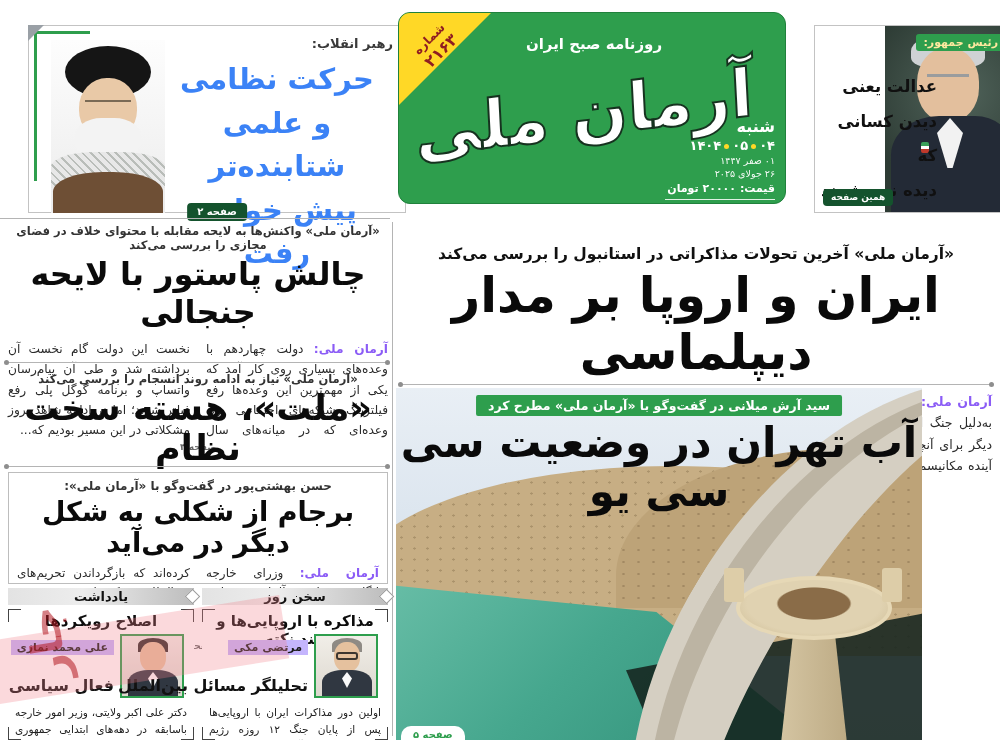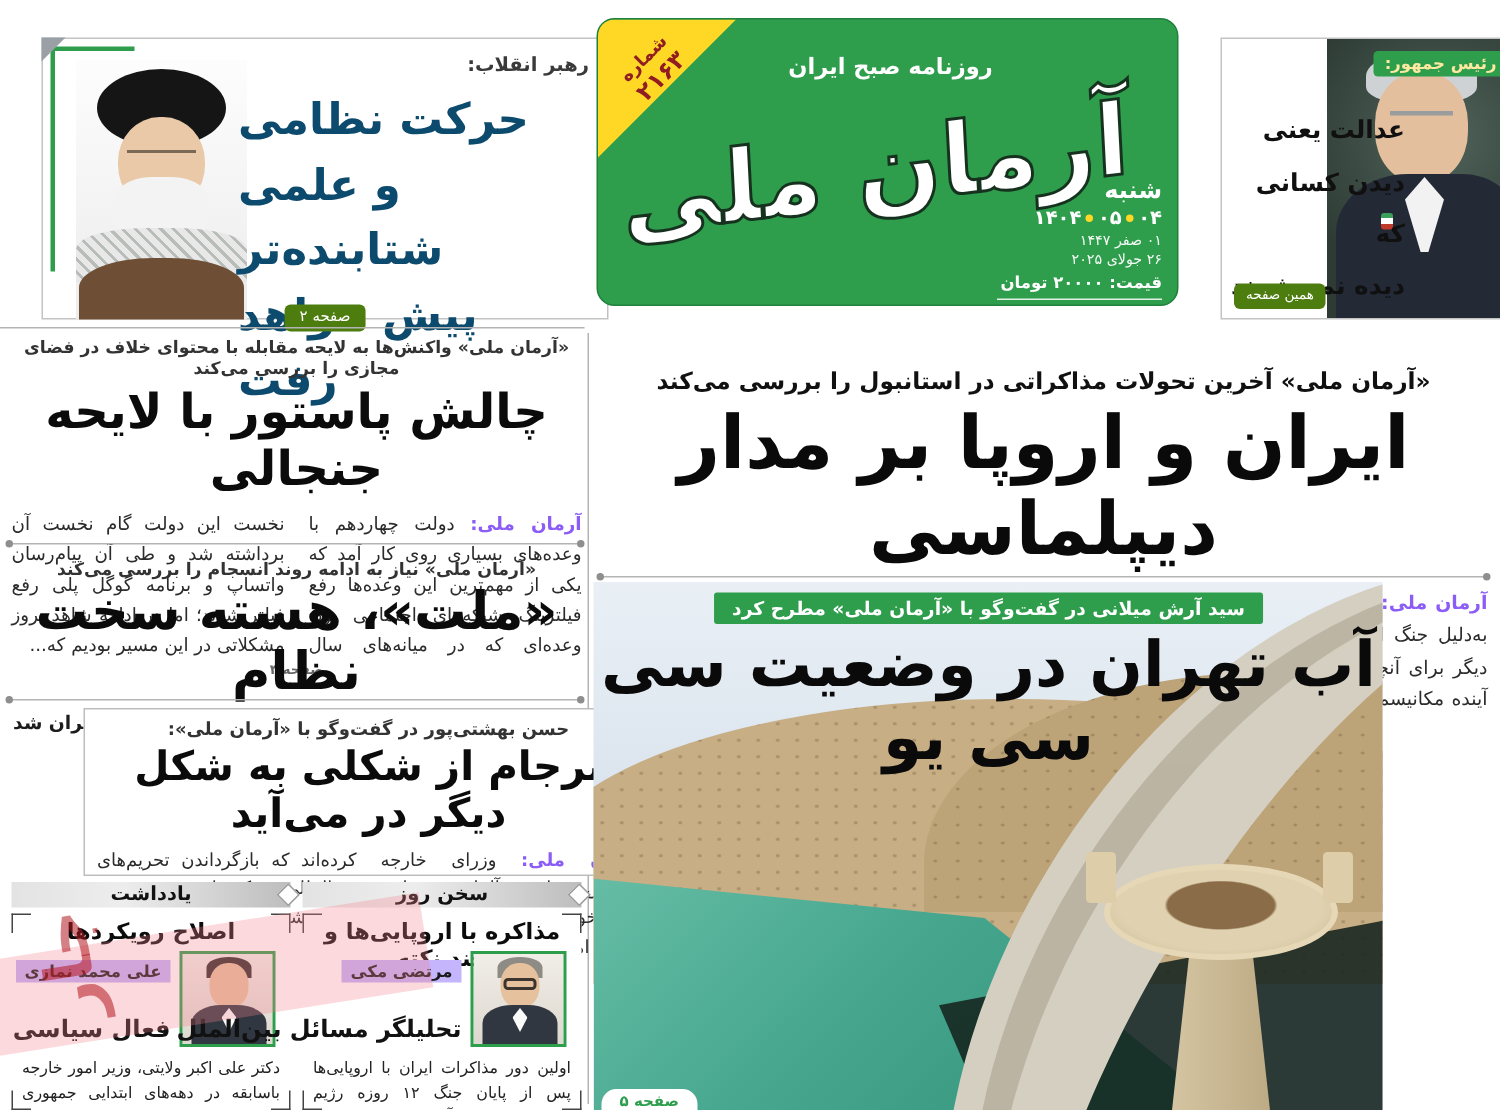--- a/index.html
+++ b/index.html
@@ -1,40 +1,40 @@
 <!DOCTYPE html>
 <html lang="fa"><head>
 <meta charset="utf-8">
 <style>
   * { margin:0; padding:0; box-sizing:border-box; }
   html,body { width:1000px; height:740px; overflow:hidden; background:#fff;
               font-family:"DejaVu Sans", sans-serif; }
   .page { position:absolute; inset:0; width:1000px; height:740px; background:#fff; overflow:hidden; }
   .rtl { direction:rtl; }
-  .pill { background:#4d7c0f; color:#fff; border-radius:4px; font-weight:normal;
+  .pill { background:#14532d; color:#fff; border-radius:4px; font-weight:bold;
           font-size:10px; padding:2px 10px; line-height:1.4; white-space:nowrap; }
   .kicker { color:#3a3a3a; font-weight:bold; }
   .lead { direction:rtl; text-align:justify; color:#2b2b2b; }
   .lead .lbl { color:#8b5cf6; font-weight:bold; }
   .cols2 { column-count:2; column-gap:16px; }
   .ptag { color:#666; font-size:9px; font-weight:bold; direction:rtl; }
   .hdiv { position:absolute; height:1px; background:#b4b4b4; }
   .dot { position:absolute; width:5px; height:5px; border-radius:50%; background:#8e8e8e; top:-2px; }
   .vline { position:absolute; width:1px; background:#b4b4b4; }
 
   
   .card { position:absolute; background:#fff; border:1px solid #c3c3c3;margin-left:20px; }
   .leader-card { left:8px; top:25px; width:378px; height:188px; }
   .corner-fold { position:absolute; top:-1px; left:-1px; width:0; height:0;
                  border-top:16px solid #9aa0a6; border-right:16px solid transparent; }
   .corner-accent { position:absolute; top:5px; left:5px; width:56px; height:150px;
                    border-top:3px solid #2e9e4d; border-left:3px solid #2e9e4d; }
   .leader-card .kicker { position:absolute; right:12px; top:10px; font-size:13px; }
-  .hl3 { position:absolute; right:10px; top:32px; width:236px; text-align:left;
-         font-size:29px; line-height:1.5; font-weight:bold; color:#0c4a6e; direction:rtl; }
+  .hl3 { position:absolute; right:10px; top:32px; width:236px; text-align:center;
+         font-size:29px; line-height:1.5; font-weight:bold; color:#3b82f6; direction:rtl; }
   .bottom-pill { position:absolute; left:50%; transform:translateX(-50%); bottom:-9px; }
 
   .president-card { left:794px; top:25px; width:198px; height:188px; overflow:hidden; }
   .president-card .kpill { position:absolute; right:6px; top:8px; z-index:3;
         background:#2e9e4d; color:#ffe9a0; font-weight:bold; font-size:11px;
         padding:2px 7px; border-radius:3px; }
   .president-card .hl3b { position:absolute; left:6px; top:44px; width:116px; z-index:3;
         direction:rtl; text-align:right; font-size:16.5px; font-weight:bold; color:#101010; line-height:2.1; }
   .president-card .pg { position:absolute; left:8px; bottom:6px; z-index:3; font-size:9px; padding:2px 8px; }
 
@@ -99,21 +99,21 @@
 
   
   .art { position:absolute; left:8px; width:380px; }
   .art .kick { text-align:center; font-size:11.5px; font-weight:bold; color:#333; direction:rtl; }
   .art .head { text-align:center; font-weight:bold; color:#0b0b0b; direction:rtl; }
   .art .lead { font-size:12.2px; line-height:1.68; }
   .art .ptag { text-align:center; }
   .bullet-row { direction:rtl; text-align:center; font-size:12.5px; font-weight:bold; color:#1c1c1c; }
   .bullet-sq { display:inline-block; width:9px; height:9px; border:2px solid #2e9e4d; background:#fff;
                vertical-align:-1px; margin-left:6px; }
-  .boxed { border:1px solid #bdbdbd; background:#fff;margin-left:48px; }
+  .boxed { border:1px solid #bdbdbd; background:#fff; }
 
   
   .main-art { position:absolute; left:400px; top:220px; width:592px;margin-top:25px; }
   .main-art .kick { text-align:center; font-size:15.5px; font-weight:bold; color:#111; direction:rtl; }
   .main-art .head { text-align:center; font-size:49px; font-weight:bold; color:#0a0a0a; direction:rtl;
                     margin-top:4px; letter-spacing:-1px; }
   .main-art .lead { font-size:12.6px; line-height:1.7; margin-top:10px; }
 
   
   .photo-region { position:absolute; left:396px; top:388px; width:526px; height:352px; overflow:hidden;

